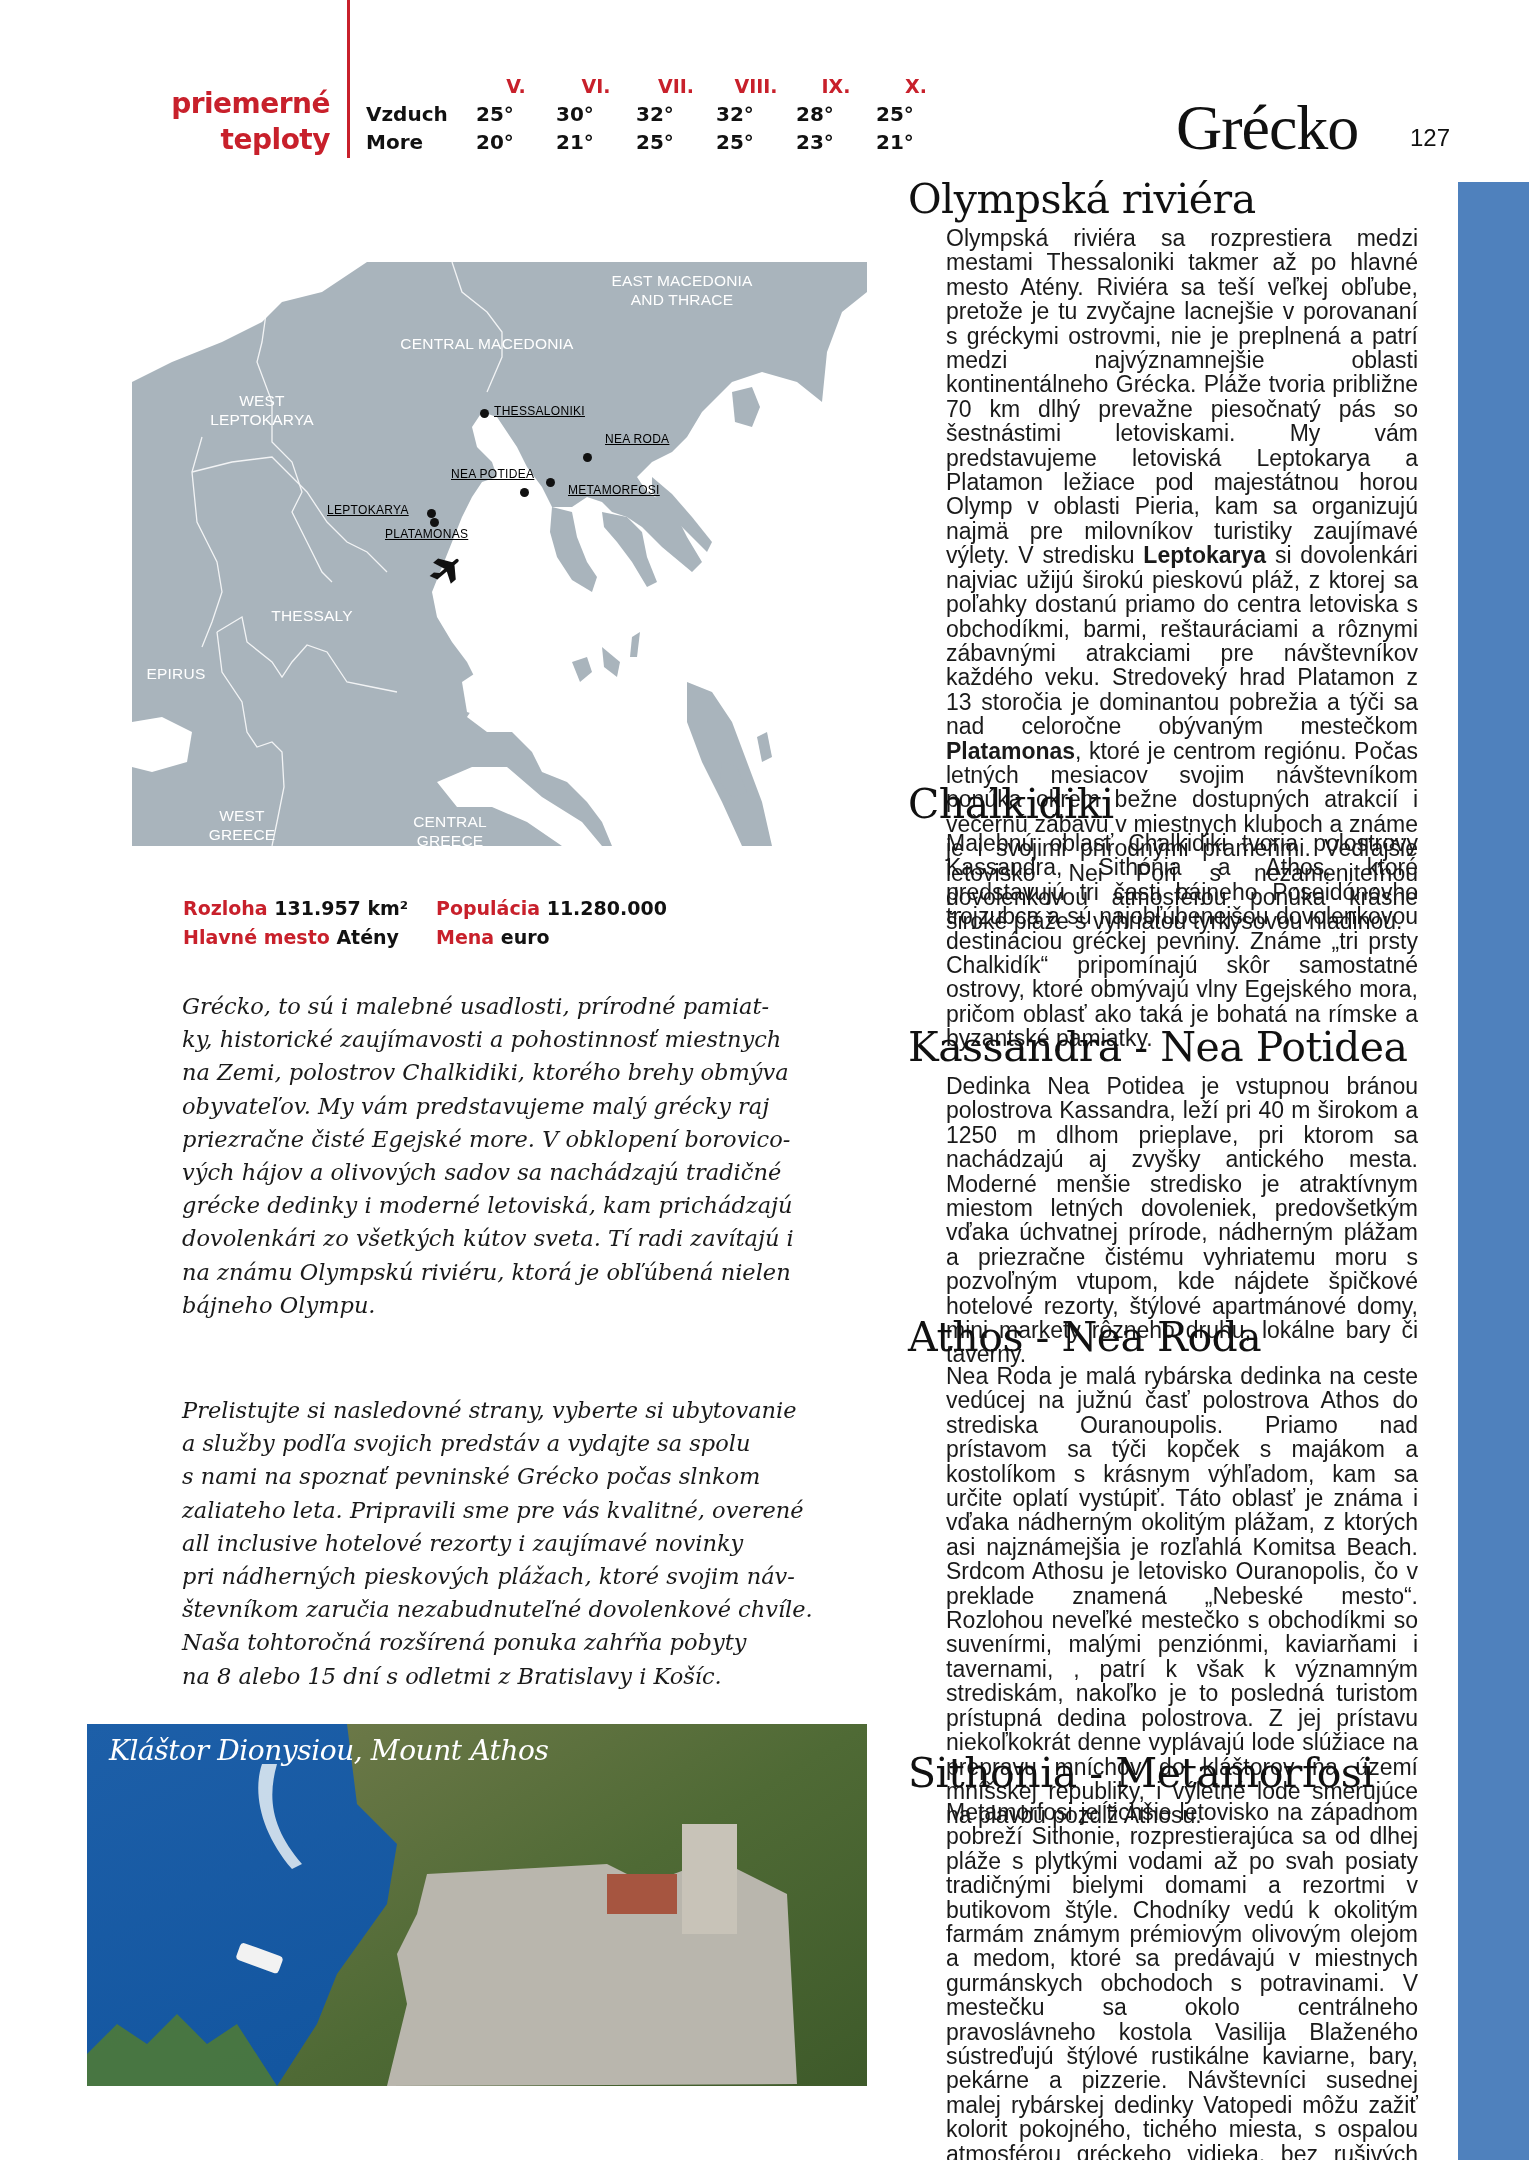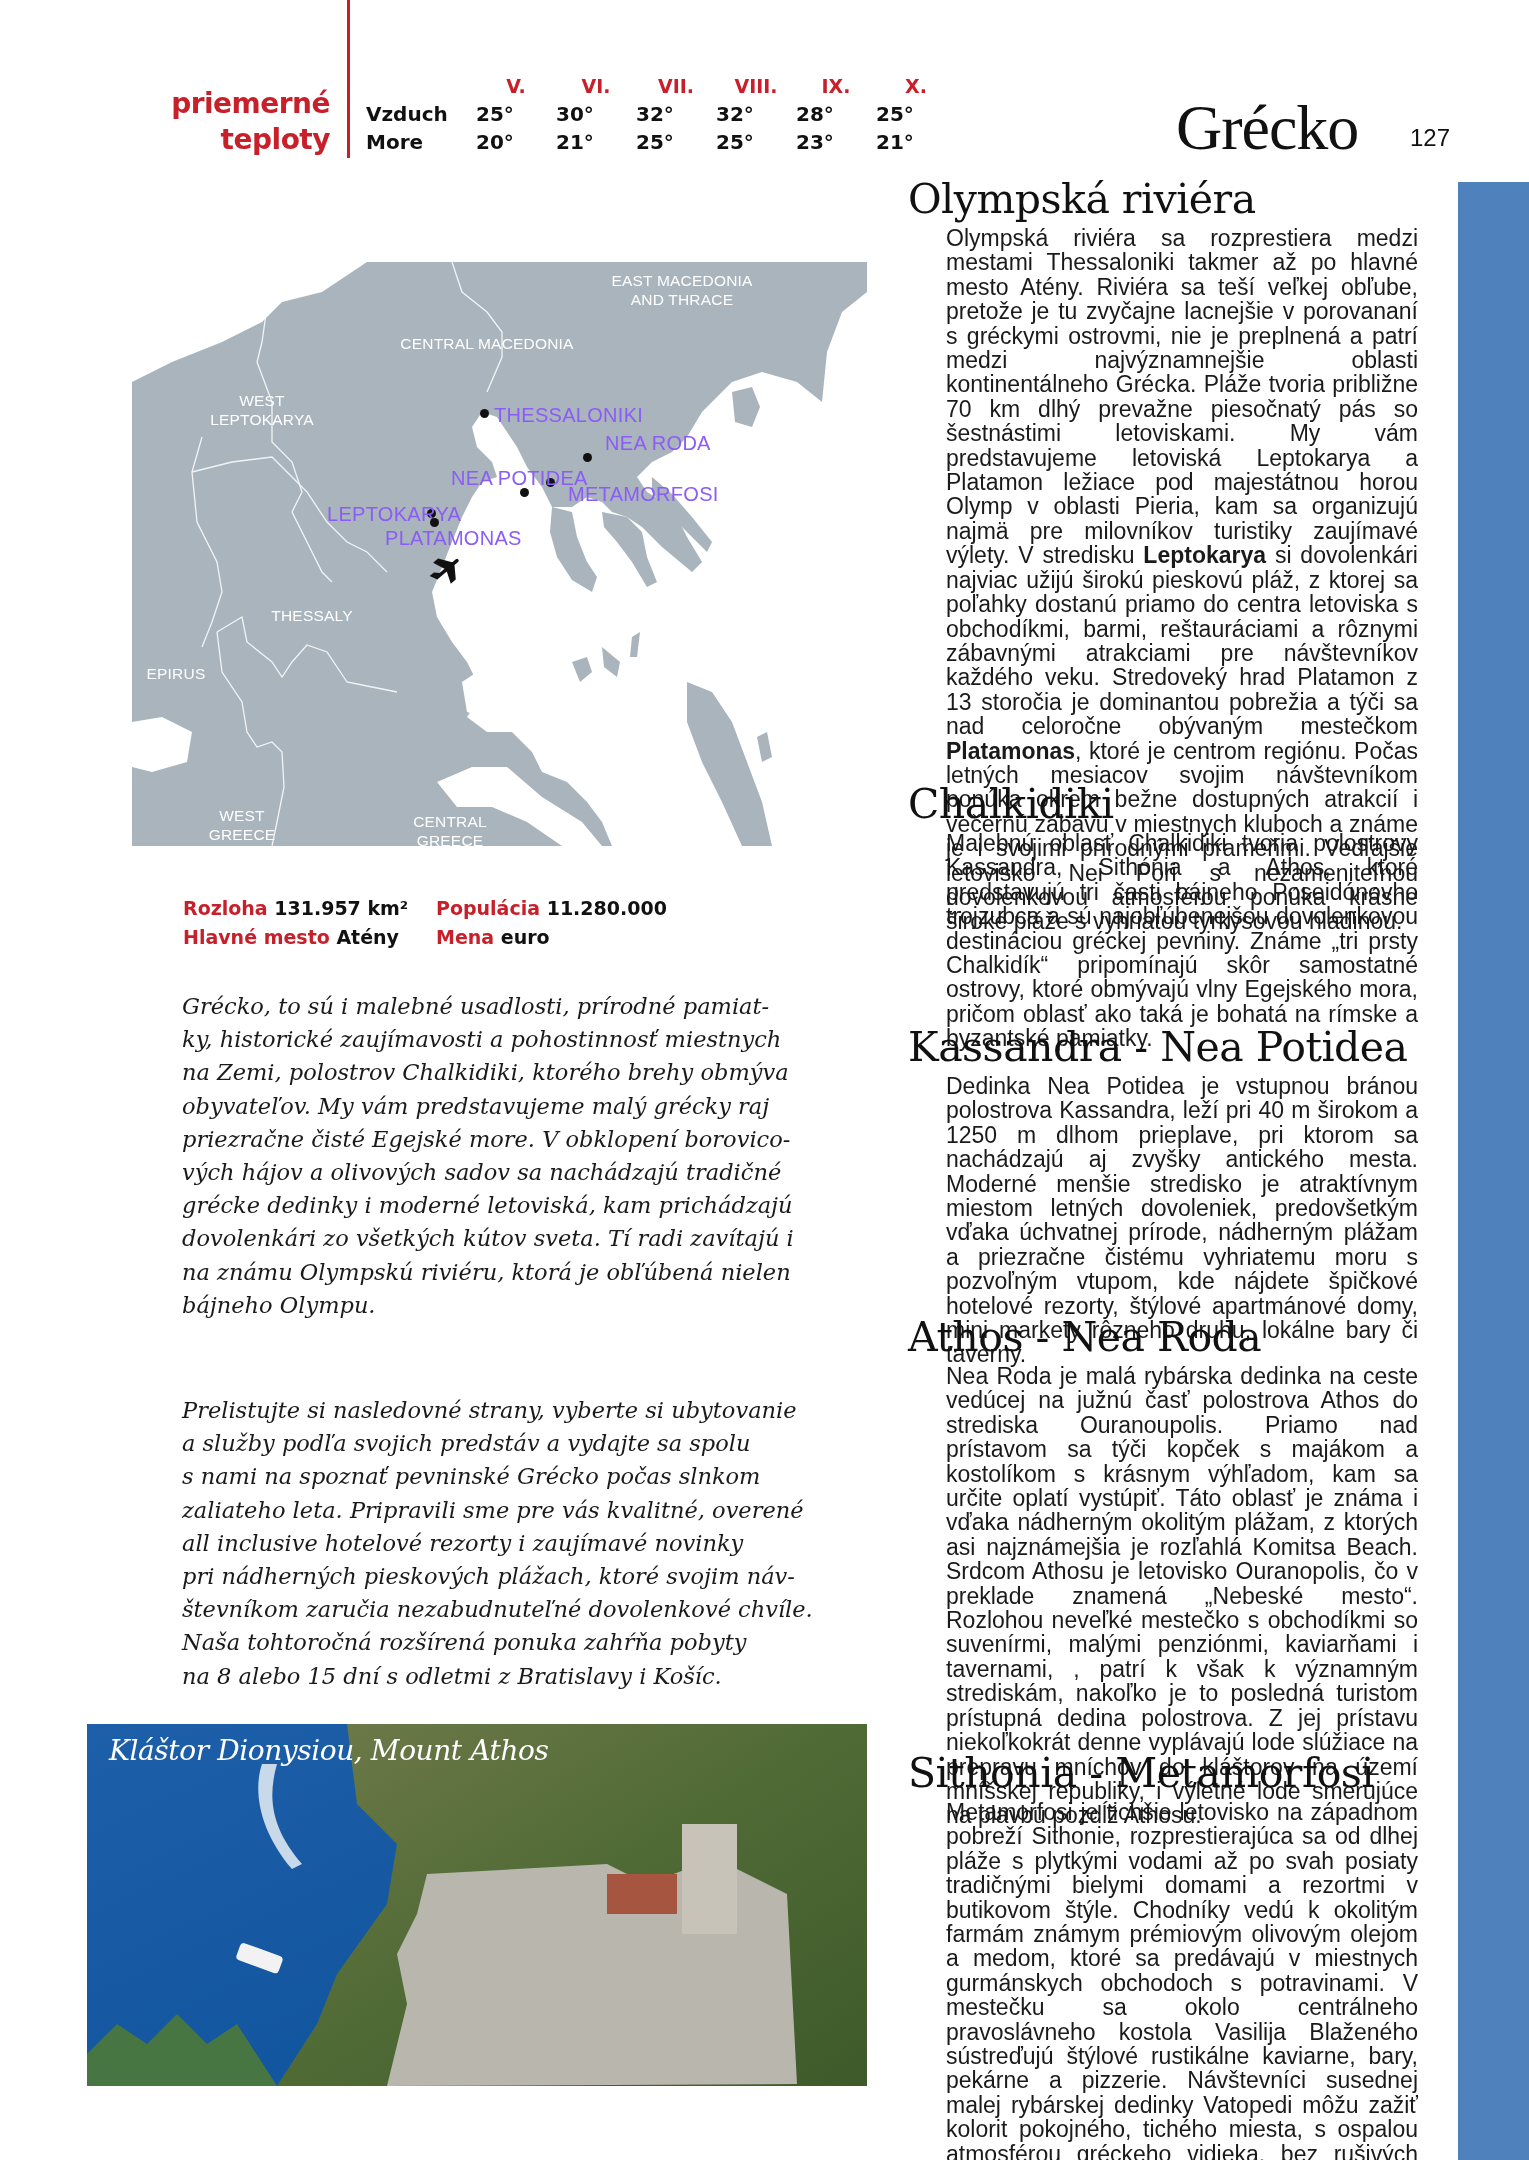--- a/index.html
+++ b/index.html
@@ -33,22 +33,22 @@
     .section h2 { margin: 0; font-family: "DejaVu Serif", serif; font-weight: normal;
       font-size: 41px; line-height: 46px; color: #111; letter-spacing: -0.5px; }
     .section p { margin: 4px 0 0 38px; font-family: "Liberation Sans", sans-serif;
       font-size: 23px; line-height: 24.4px; text-align: justify; color: #1a1a1a; }
     .section p b { font-weight: bold; }
 
     
     .map { left: 132px; top: 262px; width: 735px; height: 584px; }
     .map-label { position: absolute; font-family: "Liberation Sans", sans-serif; font-size: 15.5px;
       color: #ffffff; text-align: center; letter-spacing: 0.2px; line-height: 19px; }
-    .city-label { position: absolute; font-family: "Liberation Sans", sans-serif; font-size: 20px;
-      color: #8b5cf6; letter-spacing: 0.3px; }
+    .city-label { position: absolute; font-family: "Liberation Sans", sans-serif; font-size: 12px;
+      color: #000000; letter-spacing: 0.3px; text-decoration: underline; }
     .city-dot { position: absolute; width: 9px; height: 9px; border-radius: 50%; background: #111; }
 
     
     .facts { left: 183px; top: 894px; font-family: "DejaVu Sans", sans-serif; font-weight: bold;
       font-size: 19px; line-height: 29px; }
     .fact { position: absolute; white-space: nowrap; }
     .fact .k { color: #c8202b; }
     .fact .v { color: #111; }
 
     

